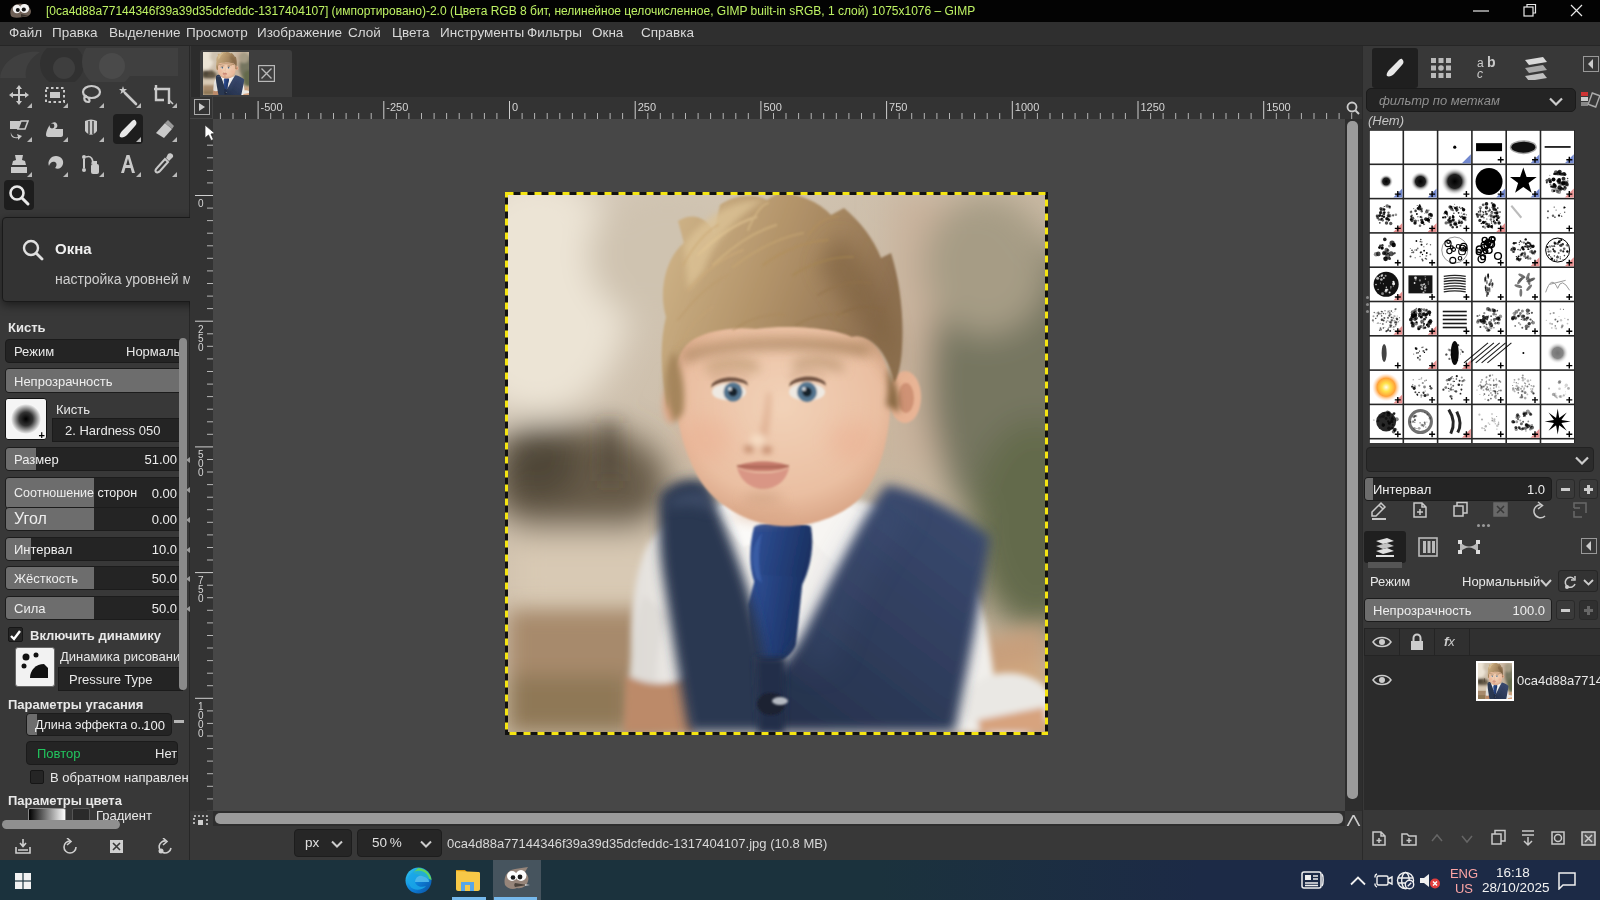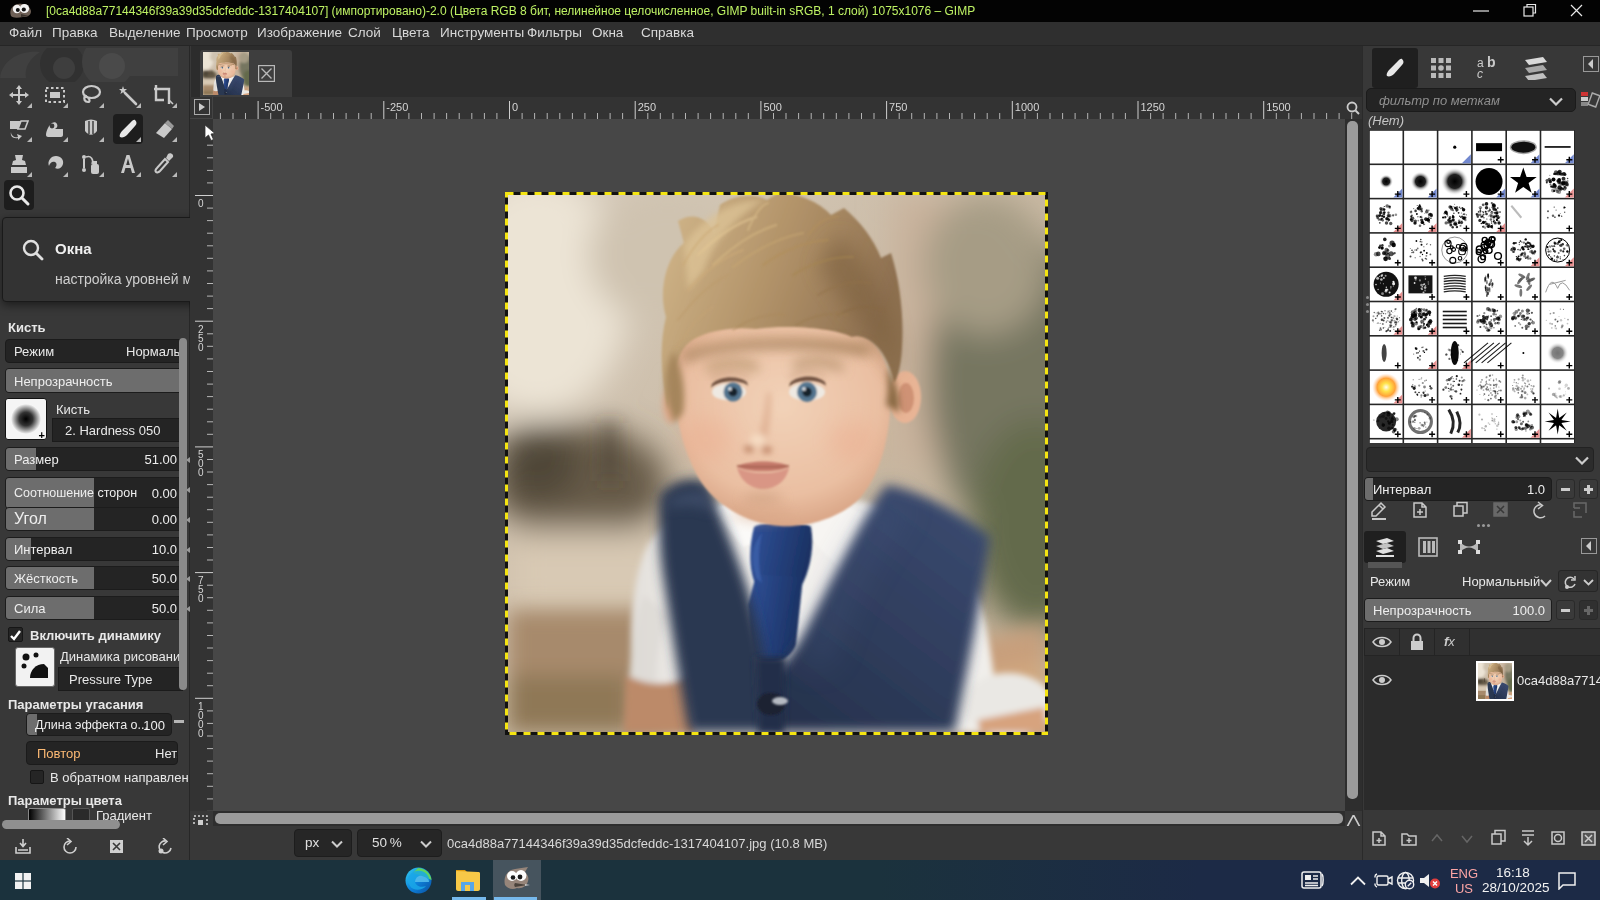--- a/index.html
+++ b/index.html
@@ -381,21 +381,21 @@
       <span class="abs" style="left:10px;top:4px;color:#e8e8e8;font-size:13px;white-space:nowrap;">Pressure Type</span>
     </div>
 <div class="hdr" style="left:8px;top:697px;">Параметры угасания</div>
 <div class="slider" style="left:26px;top:713px;width:146px;height:23px;">
       <div class="fill" style="width:10px;"></div>
       <div class="lab" style="font-size:12.5px">Длина эффекта о...</div>
       <div class="val">100</div>
     </div>
 <div class="abs" style="left:174px;top:720px;width:10px;height:3px;background:#b5b5b5;"></div>
 <div class="abs" style="left:26px;top:741px;width:152px;height:24px;background:#242424;border:1px solid #1b1b1b;border-radius:4px;overflow:hidden;">
-      <span class="abs" style="left:10px;top:4px;color:#fdba74;font-size:13px;">Повтор</span>
+      <span class="abs" style="left:10px;top:4px;color:#22c55e;font-size:13px;">Повтор</span>
       <span class="abs" style="left:128px;top:4px;color:#e8e8e8;font-size:13px;white-space:nowrap;">Нет, р</span>
     </div>
 <div class="abs" style="left:30px;top:770px;width:14px;height:14px;background:#252525;border:1px solid #161616;border-radius:2px;"></div>
 <span class="abs" style="left:50px;top:770px;color:#e8e8e8;font-size:13px;white-space:nowrap;">В обратном направлен</span>
 <div class="hdr" style="left:8px;top:793px;">Параметры цвета</div>
 <div class="abs" style="left:28px;top:808px;width:38px;height:16px;border:1px solid #888;border-radius:2px;background:linear-gradient(90deg,#000,#fff);"></div>
 <div class="abs" style="left:72px;top:808px;width:18px;height:16px;border:1px solid #555;border-radius:2px;background:#2a2a2a;"></div>
 <span class="abs" style="left:96px;top:808px;color:#e8e8e8;font-size:13px;">Градиент</span>
 <div class="abs" style="left:2px;top:820px;width:118px;height:9px;background:#8f8f8f;border-radius:5px;"></div>
 <div class="abs" style="left:179px;top:338px;width:8px;height:352px;background:#8a8a8a;border-radius:4px;"></div>

